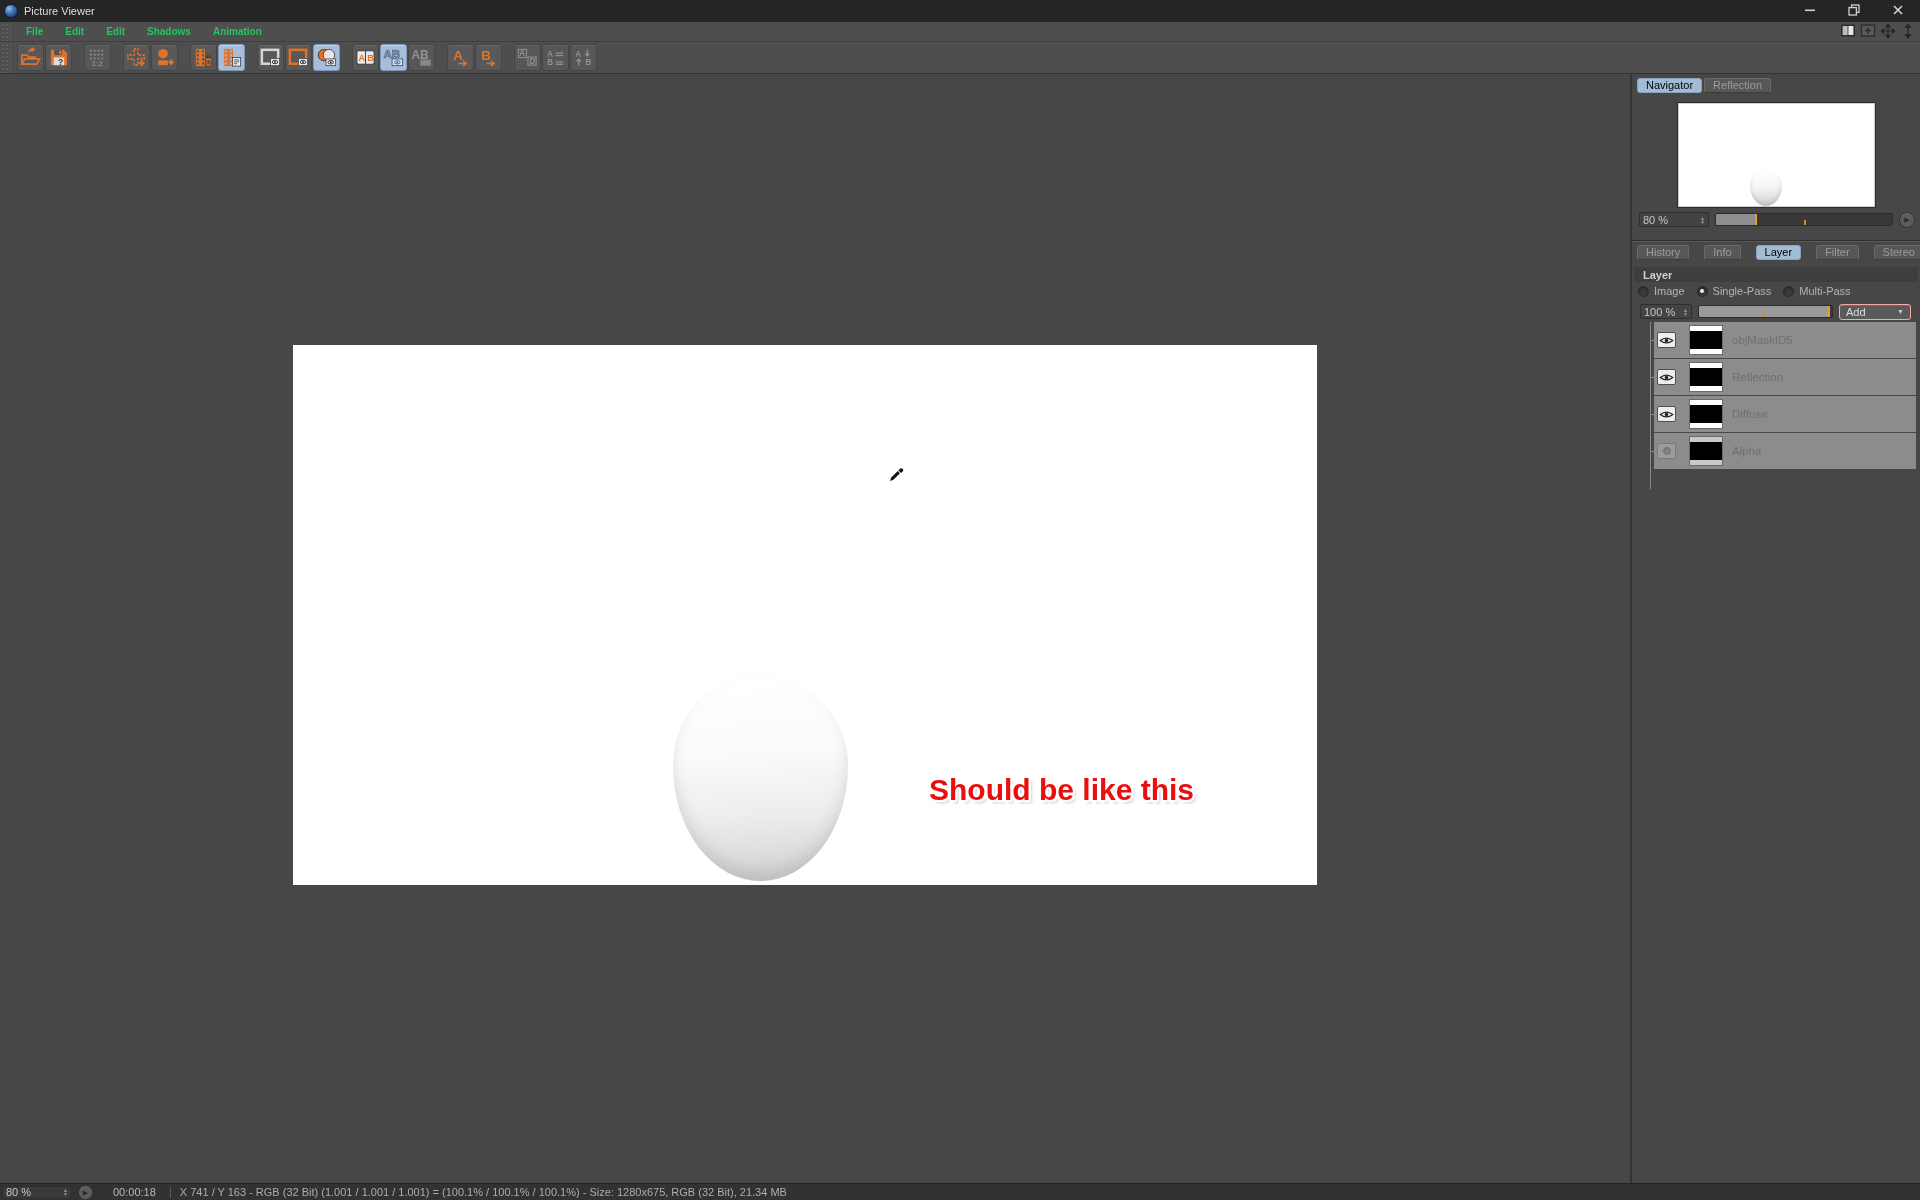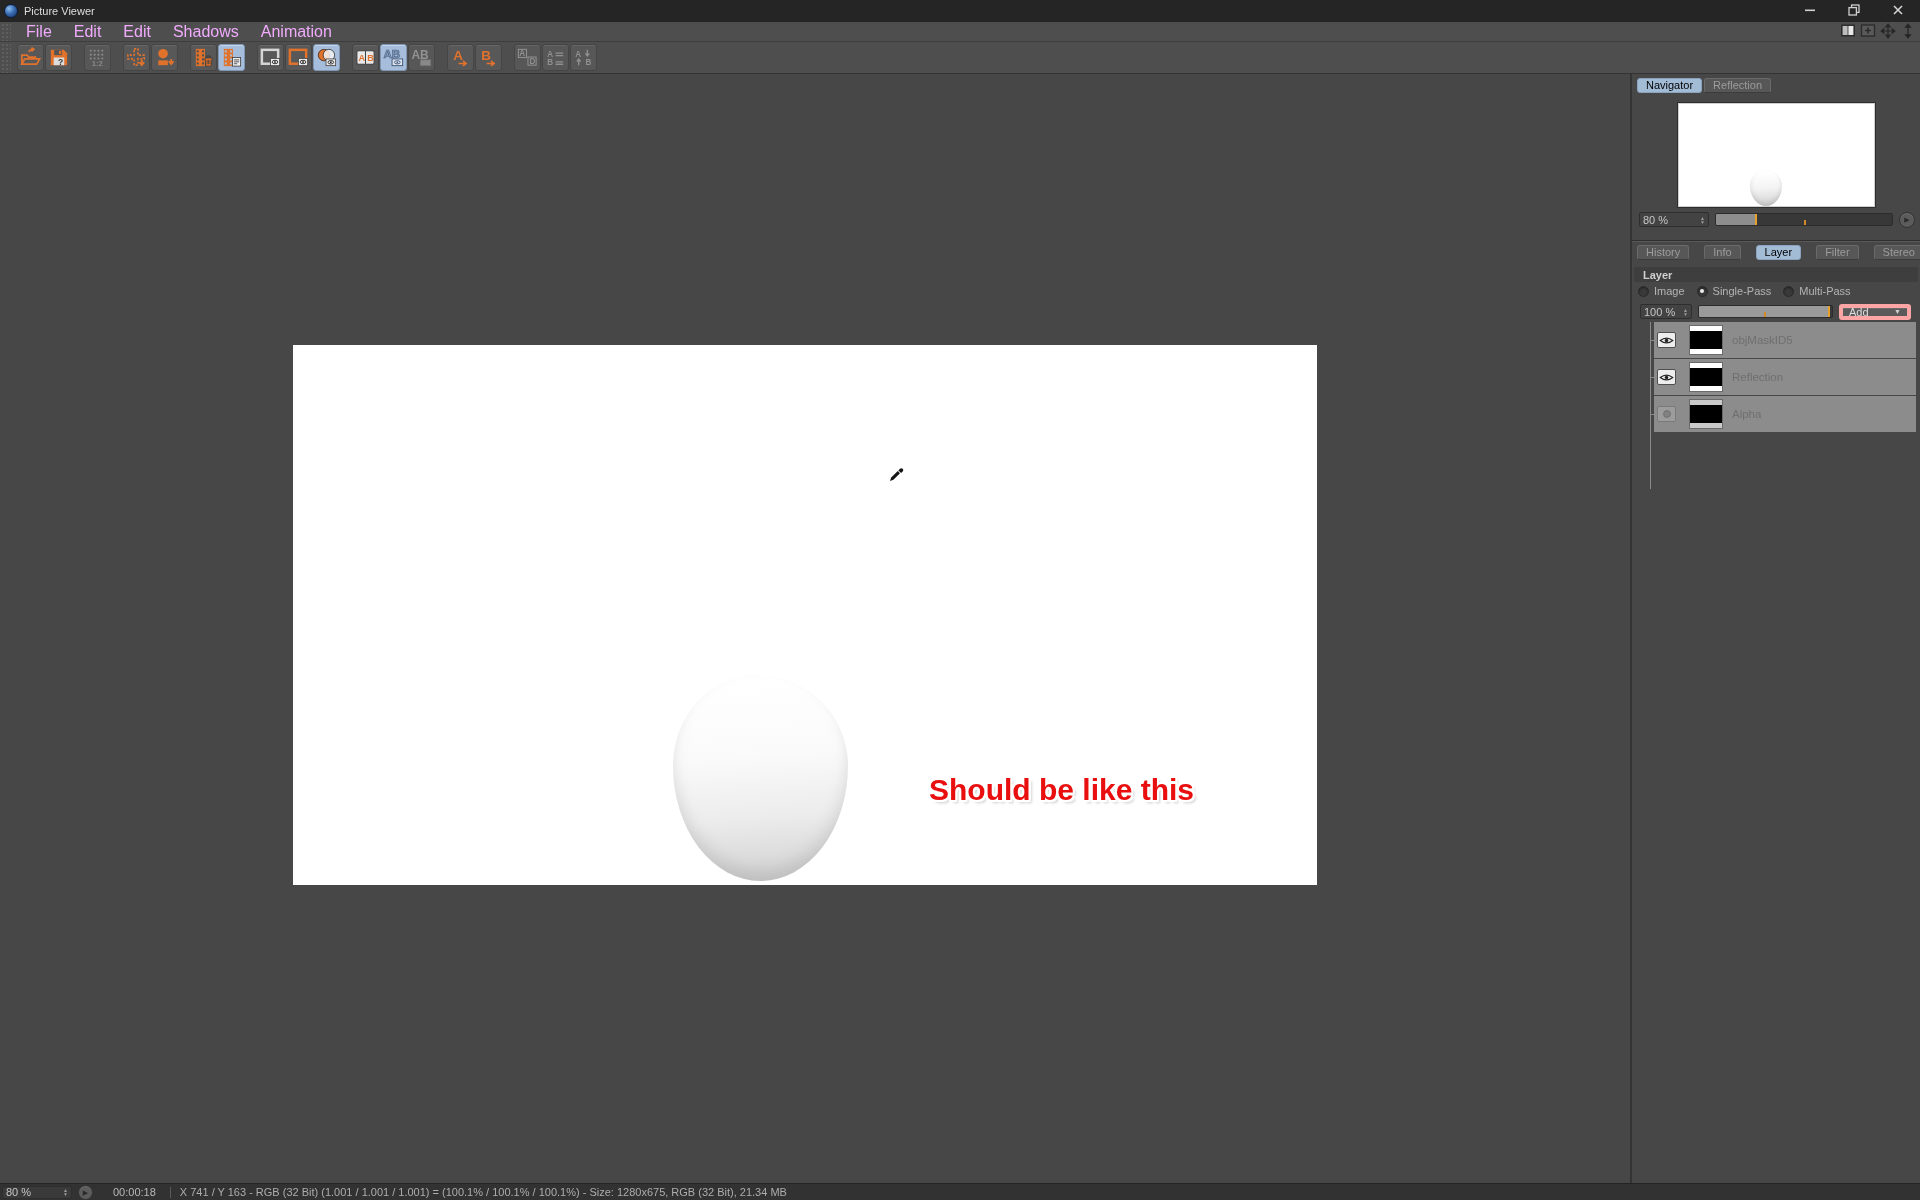--- a/index.html
+++ b/index.html
@@ -16,21 +16,21 @@
   .app-title { color:#dedede; font-size:11px; }
   .win-controls { margin-left:auto; display:flex; }
   .win-btn { width:44px; height:22px; display:flex; align-items:center; justify-content:center; }
 
   
   .menubar { height:20px; background:#4e4e4e; border-bottom:1px solid #3e3e3e;
     display:flex; align-items:center; flex:0 0 20px; }
   .grip { width:11px; align-self:stretch; margin-right:4px;
     background-image:radial-gradient(#6f6f6f 24%, transparent 26%);
     background-size:4px 4px; background-position:1px 1px; }
-  .menu-item { padding:2px 11px; color:#f0abfc; font-size:16px; }
+  .menu-item { padding:2px 11px; color:#22c55e; font-size:10px;font-weight:bold; }
   .menubar-right { margin-left:auto; display:flex; align-items:center; gap:3px; padding-right:4px; }
   .mb-icon { width:17px; height:17px; display:flex; align-items:center; justify-content:center; }
 
   
   .toolbar { height:32px; background:#4e4e4e; border-bottom:1px solid #333;
     display:flex; align-items:center; flex:0 0 32px; }
   .toolbar .grip { align-self:stretch; }
   .tb-btn { width:27px; height:27px; margin-right:1px; border-radius:3px;
     background:#585858; border:1px solid #454545;
     box-shadow:inset 0 1px 0 #676767; display:flex; align-items:center; justify-content:center; }
@@ -92,21 +92,21 @@
     color:#cfcfcf; font-weight:bold; }
   .mode-row { position:absolute; top:211px; left:6px; display:flex; align-items:center; gap:12px; }
   .radio { display:flex; align-items:center; gap:5px; color:#b4b4b4; }
   .radio .dot { width:11px; height:11px; border-radius:50%; background:#3a3a3a;
     border:1px solid #2a2a2a; box-shadow:inset 0 1px 2px #242424; position:relative; }
   .radio.selected .dot::after { content:''; position:absolute; left:2.5px; top:2.5px;
     width:4px; height:4px; border-radius:50%; background:#efefef; }
   .opacity-row { position:absolute; top:229px; left:8px; right:9px; height:17px;
     display:flex; align-items:center; }
   .add-btn { height:16px; width:72px; margin-left:6px; background:#5a5a5a;
-    border:4px solid #fca5a5; border-radius:3px; box-shadow:inset 0 1px 0 #6c6c6c;
+    border:1px solid #fca5a5; border-radius:3px; box-shadow:inset 0 1px 0 #6c6c6c;
     display:flex; align-items:center; padding:0 6px; color:#dedede; }
   .add-btn .arr { margin-left:auto; font-size:7px; color:#cfcfcf; }
 
   .layer-list { position:absolute; top:248px; left:14px; right:4px; }
   .layer-list::before { content:''; position:absolute; left:4px; top:0; width:1px; height:167px;
     background:#8a8a8a; }
   .layer-row { position:relative; margin-left:8px; height:36px; margin-bottom:1px;
     background:#8c8c8c; display:flex; align-items:center; }
   .layer-row::before { content:''; position:absolute; left:-4px; top:50%; width:4px; height:1px;
     background:#8a8a8a; }
@@ -534,20 +534,30 @@
             <span class="eye-box">
               <svg width="15" height="11" viewBox="0 0 18 13">
                 <path d="M1.5 6.5 Q9 0.8 16.5 6.5 Q9 12.2 1.5 6.5 z" fill="none" stroke="#222" stroke-width="1.3"></path>
                 <circle cx="9" cy="6.5" r="2.1" fill="#222"></circle>
               </svg>
             </span>
             <span class="layer-thumb"></span>
             <span class="layer-label">Reflection</span>
           </div>
 
+          <div class="layer-row thumb-bw vis-eye">
+            <span class="eye-box">
+              <svg width="15" height="11" viewBox="0 0 18 13">
+                <path d="M1.5 6.5 Q9 0.8 16.5 6.5 Q9 12.2 1.5 6.5 z" fill="none" stroke="#222" stroke-width="1.3"></path>
+                <circle cx="9" cy="6.5" r="2.1" fill="#222"></circle>
+              </svg>
+            </span>
+            <span class="layer-thumb"></span>
+            <span class="layer-label">Diffuse</span>
+          </div>
 
 
           <div class="layer-row thumb-gray vis-off">
             <span class="eye-box">
               <svg width="12" height="12" viewBox="0 0 14 14">
                 <circle cx="7" cy="7" r="4" fill="#828282" stroke="#6a6a6a" stroke-width="1"></circle>
               </svg>
             </span>
             <span class="layer-thumb"></span>
             <span class="layer-label">Alpha</span>

